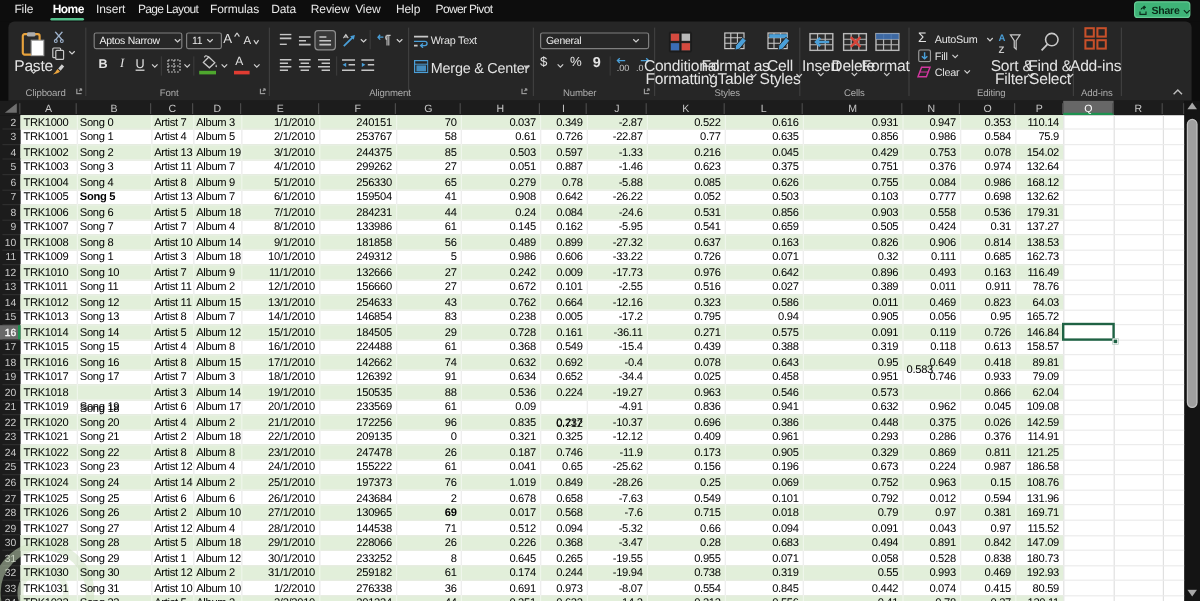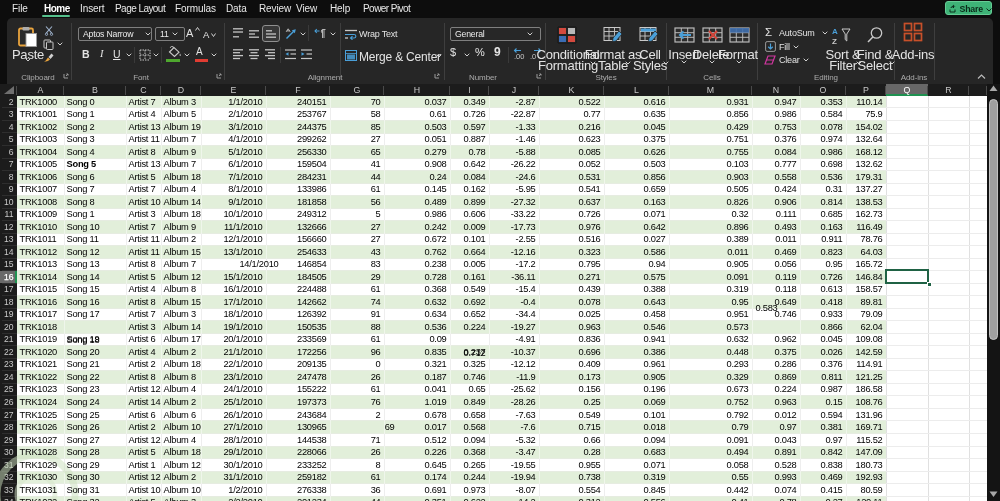--- a/index.html
+++ b/index.html
@@ -790,21 +790,21 @@
 <div class="cell" style="left:539px;top:245.74px;width:61.5px;text-align:right;">0.323</div>
 <div class="cell" style="left:604px;top:245.74px;width:61.5px;text-align:right;">0.586</div>
 <div class="cell" style="left:669px;top:245.74px;width:79.5px;text-align:right;">0.011</div>
 <div class="cell" style="left:752px;top:245.74px;width:44.5px;text-align:right;">0.469</div>
 <div class="cell" style="left:800px;top:245.74px;width:42.5px;text-align:right;">0.823</div>
 <div class="cell" style="left:846px;top:245.74px;width:36.5px;text-align:right;">64.03</div>
 <div class="cell" style="left:19.5px;top:258.26px;width:45px;text-align:left;overflow:visible;">TRK1013</div>
 <div class="cell" style="left:66.5px;top:258.26px;width:60px;text-align:left;overflow:visible;">Song 13</div>
 <div class="cell" style="left:128.5px;top:258.26px;width:33px;text-align:left;overflow:visible;">Artist 8</div>
 <div class="cell" style="left:163.5px;top:258.26px;width:38px;text-align:left;overflow:visible;">Album 7</div>
-<div class="cell" style="left:201px;top:258.26px;width:61.5px;text-align:right;padding-left:16px;">14/1/2010</div>
+<div class="cell" style="left:201px;top:258.26px;width:61.5px;text-align:right;">14/1/2010</div>
 <div class="cell" style="left:266px;top:258.26px;width:60.5px;text-align:right;">146854</div>
 <div class="cell" style="left:330px;top:258.26px;width:50.5px;text-align:right;">83</div>
 <div class="cell" style="left:384px;top:258.26px;width:62.5px;text-align:right;">0.238</div>
 <div class="cell" style="left:450px;top:258.26px;width:35.5px;text-align:right;">0.005</div>
 <div class="cell" style="left:489px;top:258.26px;width:46.5px;text-align:right;">-17.2</div>
 <div class="cell" style="left:539px;top:258.26px;width:61.5px;text-align:right;">0.795</div>
 <div class="cell" style="left:604px;top:258.26px;width:61.5px;text-align:right;">0.94</div>
 <div class="cell" style="left:669px;top:258.26px;width:79.5px;text-align:right;">0.905</div>
 <div class="cell" style="left:752px;top:258.26px;width:44.5px;text-align:right;">0.056</div>
 <div class="cell" style="left:800px;top:258.26px;width:42.5px;text-align:right;">0.95</div>
@@ -1000,21 +1000,21 @@
 <div class="cell" style="left:669px;top:408.50px;width:79.5px;text-align:right;">0.792</div>
 <div class="cell" style="left:752px;top:408.50px;width:44.5px;text-align:right;">0.012</div>
 <div class="cell" style="left:800px;top:408.50px;width:42.5px;text-align:right;">0.594</div>
 <div class="cell" style="left:846px;top:408.50px;width:36.5px;text-align:right;">131.96</div>
 <div class="cell" style="left:19.5px;top:421.02px;width:45px;text-align:left;overflow:visible;">TRK1026</div>
 <div class="cell" style="left:66.5px;top:421.02px;width:60px;text-align:left;overflow:visible;">Song 26</div>
 <div class="cell" style="left:128.5px;top:421.02px;width:33px;text-align:left;overflow:visible;">Artist 2</div>
 <div class="cell" style="left:163.5px;top:421.02px;width:38px;text-align:left;overflow:visible;">Album 10</div>
 <div class="cell" style="left:201px;top:421.02px;width:61.5px;text-align:right;">27/1/2010</div>
 <div class="cell" style="left:266px;top:421.02px;width:60.5px;text-align:right;">130965</div>
-<div class="cell" style="left:344px;top:421.02px;width:50.5px;text-align:right;">69</div>
+<div class="cell" style="left:330px;top:421.02px;width:50.5px;text-align:right;font-weight:bold;">69</div>
 <div class="cell" style="left:384px;top:421.02px;width:62.5px;text-align:right;">0.017</div>
 <div class="cell" style="left:450px;top:421.02px;width:35.5px;text-align:right;">0.568</div>
 <div class="cell" style="left:489px;top:421.02px;width:46.5px;text-align:right;">-7.6</div>
 <div class="cell" style="left:539px;top:421.02px;width:61.5px;text-align:right;">0.715</div>
 <div class="cell" style="left:604px;top:421.02px;width:61.5px;text-align:right;">0.018</div>
 <div class="cell" style="left:669px;top:421.02px;width:79.5px;text-align:right;">0.79</div>
 <div class="cell" style="left:752px;top:421.02px;width:44.5px;text-align:right;">0.97</div>
 <div class="cell" style="left:800px;top:421.02px;width:42.5px;text-align:right;">0.381</div>
 <div class="cell" style="left:846px;top:421.02px;width:36.5px;text-align:right;">169.71</div>
 <div class="cell" style="left:19.5px;top:433.54px;width:45px;text-align:left;overflow:visible;">TRK1027</div>

